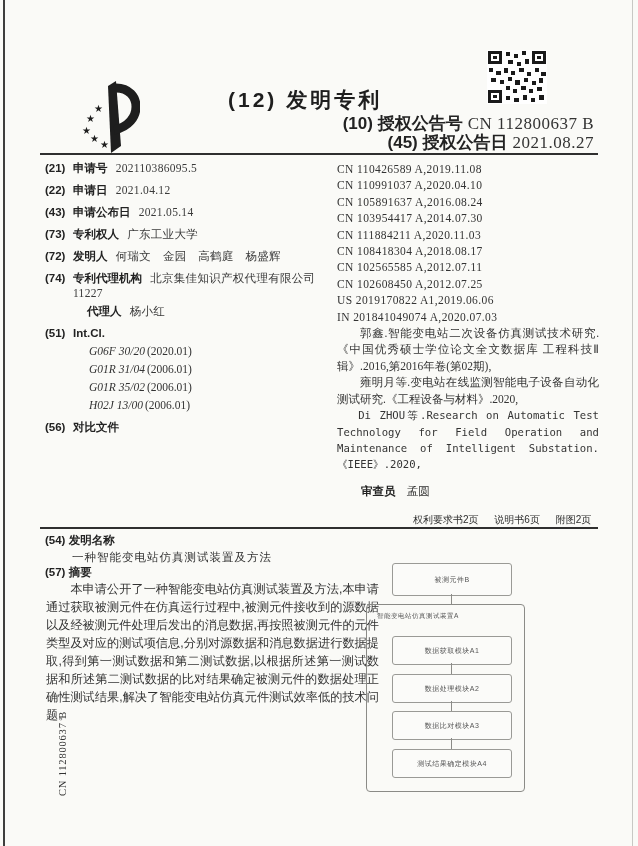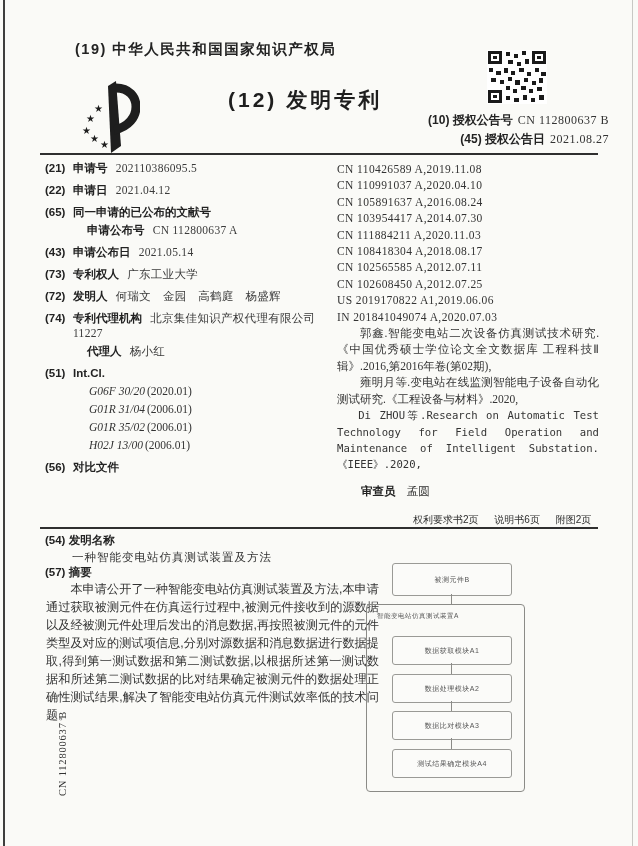--- a/index.html
+++ b/index.html
@@ -6,21 +6,21 @@
   .page{position:relative;width:638px;height:846px;background:#fafaf7;overflow:hidden;
         font-family:"Liberation Sans",sans-serif;color:#2b2b2b;}
   .scan-edge-left{position:absolute;left:3px;top:0;width:2px;height:846px;background:#1c1c1c;opacity:.85;}
   .scan-edge-right{position:absolute;left:632px;top:0;width:1px;height:846px;background:#c8c8c4;}
 
   .office{position:absolute;left:75px;top:40px;font-size:14.5px;font-weight:bold;letter-spacing:1.5px;color:#222;}
   .doctype{position:absolute;left:228px;top:86px;font-size:21px;font-weight:bold;letter-spacing:3px;color:#1e1e1e;}
   .logo{position:absolute;left:80px;top:80px;}
   .qr{position:absolute;left:487px;top:50px;}
 
-  .grant-line{position:absolute;right:29px;text-align:right;font-size:12px;white-space:nowrap;}
+  .grant-line{position:absolute;right:44px;text-align:right;font-size:17px;white-space:nowrap;}
   .grant-no{top:112px;} .grant-date{top:131px;}
   .g-label{font-weight:bold;color:#222;}
   .g-val{font-family:"Liberation Serif",serif;margin-left:5px;letter-spacing:.5px;color:#333;}
 
   .rule{position:absolute;left:40px;width:558px;background:#2f2f2f;}
   .rule1{top:153px;height:2px;}
   .rule2{top:527px;height:2px;}
 
   
   .leftcol{position:absolute;left:45px;top:161px;width:290px;font-size:11.5px;line-height:15px;}
@@ -68,21 +68,20 @@
            font-family:"Liberation Serif",serif;font-size:10.5px;letter-spacing:.8px;color:#333;
            text-align:center;white-space:nowrap;}
 </style>
 </head>
 <body>
 
 <div class="page">
   <div class="scan-edge-left"></div>
   <div class="scan-edge-right"></div>
 
-  <div class="office">(19) 中华人民共和国国家知识产权局</div>
 
   <span class="logo">
     <svg width="60" height="74" viewBox="0 0 60 74">
       <path d="M28 6 L36 1 L41 66 L31 73 Z" fill="#1e1e1e"></path>
       <path d="M36 8 C62 8 64 44 34 50" stroke="#1e1e1e" stroke-width="9" fill="none"></path>
       <g fill="#1e1e1e" font-size="10" font-family="DejaVu Sans">
         <text x="14" y="32">★</text>
           <text x="6" y="42">★</text>
         <text x="2" y="54">★</text>
           <text x="10" y="62">★</text>
@@ -155,28 +154,20 @@
       <span class="num">(21)</span>
       <span class="lbl">申请号</span>
       <span class="val">202110386095.5</span>
     </div>
     <div class="row">
       <span class="num">(22)</span>
       <span class="lbl">申请日</span>
       <span class="val">2021.04.12</span>
     </div>
     <div class="row">
-      <span class="num">(65)</span>
-      <span class="lbl">同一申请的已公布的文献号</span>
-      <div class="subrow">
-        <span class="lbl">申请公布号</span>
-        <span class="val">CN 112800637 A</span>
-      </div>
-    </div>
-    <div class="row">
       <span class="num">(43)</span>
       <span class="lbl">申请公布日</span>
       <span class="val">2021.05.14</span>
     </div>
     <div class="row">
       <span class="num">(73)</span>
       <span class="lbl">专利权人</span>
       <span class="val">广东工业大学</span>
     </div>
     <div class="row">

